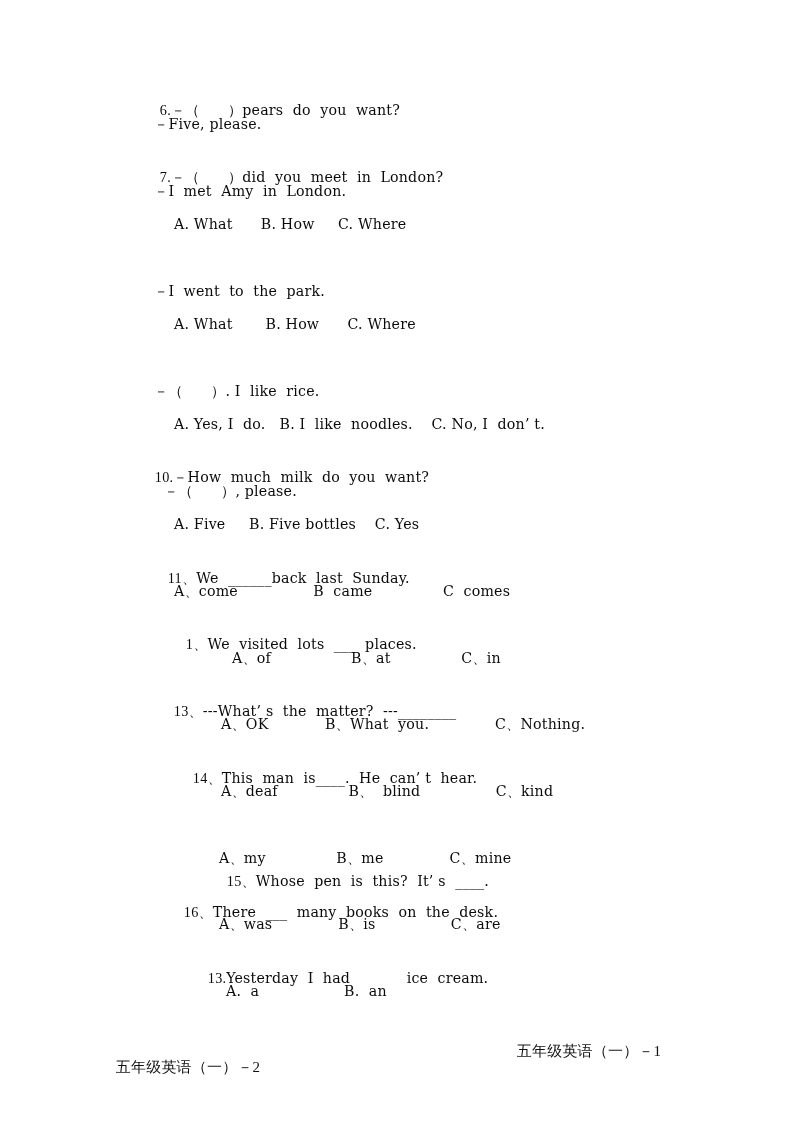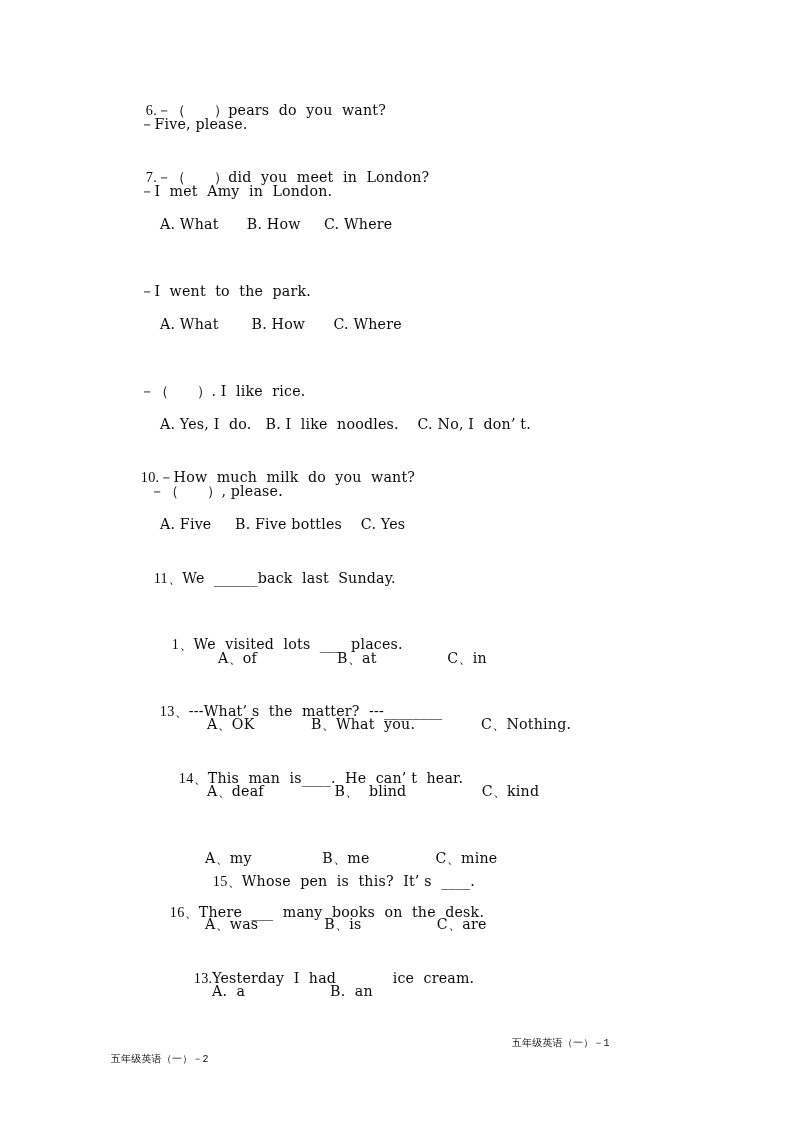--- a/index.html
+++ b/index.html
@@ -15,20 +15,21 @@
     position: relative;
     overflow: hidden;
   }
 
   
   #page {
     position: relative;
     width: 634px;
     height: 1123px;
     background: #ffffff;
+    margin-left: 14px;
   }
 
   
   .line {
     position: absolute;
     white-space: pre;
     font-size: 15.5px;
     line-height: 20px;
     letter-spacing: 0.35px;
     color: #0b0b0b;
@@ -43,24 +44,24 @@
   }
 
   .num {
     font-family: "Liberation Serif", "DejaVu Serif", serif;
   }
 
   
   .footer {
     position: absolute;
     white-space: pre;
-    font-size: 10px;
+    font-size: 15px;
     letter-spacing: 0.2px;
     color: #111111;
-    font-family: Liberation Mono, monospace;
+    font-family: Liberation Serif, serif;
   }
 </style>
 </head>
 <body>
 
 <div id="page">
 
   <div class="line q" style="left:127px; top:80px;">
     <span class="num">6.</span><span>－（      ）pears  do  you  want?</span>
   </div>
@@ -80,20 +81,21 @@
 
   <div class="line q" style="left:122px; top:447px;">
     <span class="num">10.</span><span>－How  much  milk  do  you  want?</span>
   </div>
   <div class="line q" style="left:150px; top:481px;">－（      ）, please.</div>
   <div class="line q" style="left:160px; top:514px;">A. Five     B. Five bottles    C. Yes</div>
 
   <div class="line q" style="left:135px; top:548px;">
     <span class="num">11、</span><span>We  ______back  last  Sunday.</span>
   </div>
+  <div class="line q" style="left:160px; top:581px;">A、come                B  came               C  comes</div>
 
   <div class="line q" style="left:153px; top:614px;">
     <span class="num">1、</span><span>We  visited  lots  ___  places.</span>
   </div>
   <div class="line q" style="left:218px; top:648px;">A、of                 B、at               C、in</div>
 
   <div class="line q" style="left:141px; top:681px;">
     <span class="num">13、</span><span>---What’ s  the  matter?  ---________</span>
   </div>
   <div class="line q" style="left:207px; top:714px;">A、OK            B、What  you.              C、Nothing.</div>

